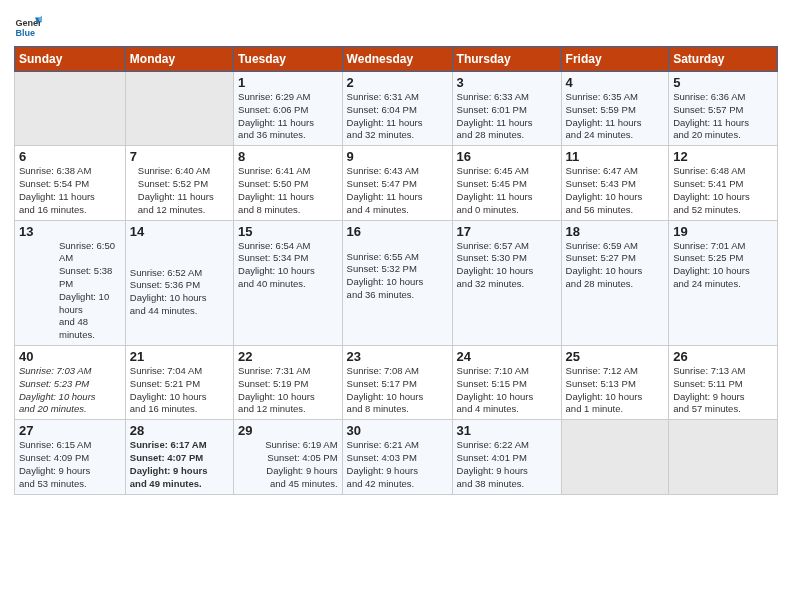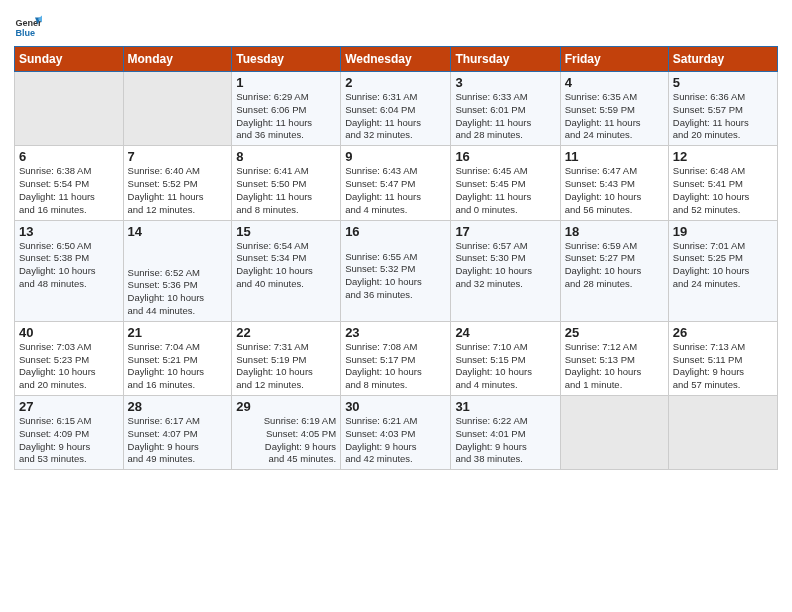--- a/index.html
+++ b/index.html
@@ -161,21 +161,21 @@
         <tr>
           <td>
             <span class="day-num">6</span>
             <div class="day-info" style="white-space: pre-line;">Sunrise: 6:38 AM
 Sunset: 5:54 PM
 Daylight: 11 hours
 and 16 minutes.</div>
           </td>
           <td>
             <span class="day-num">7</span>
-            <div class="day-info" style="white-space: pre-line;">Sunrise: 6:40 AM
+            <div class="day-info" style="white-space: pre-line; margin-left: 8px;">Sunrise: 6:40 AM
 Sunset: 5:52 PM
 Daylight: 11 hours
 and 12 minutes.</div>
           </td>
           <td>
             <span class="day-num">8</span>
             <div class="day-info" style="white-space: pre-line;">Sunrise: 6:41 AM
 Sunset: 5:50 PM
 Daylight: 11 hours
 and 8 minutes.</div>
@@ -205,21 +205,21 @@
             <span class="day-num">12</span>
             <div class="day-info" style="white-space: pre-line;">Sunrise: 6:48 AM
 Sunset: 5:41 PM
 Daylight: 10 hours
 and 52 minutes.</div>
           </td>
         </tr>
         <tr>
           <td>
             <span class="day-num">13</span>
-            <div class="day-info" style="white-space: pre-line;">Sunrise: 6:50 AM
+            <div class="day-info" style="white-space: pre-line; margin-left: 40px;">Sunrise: 6:50 AM
 Sunset: 5:38 PM
 Daylight: 10 hours
 and 48 minutes.</div>
           </td>
           <td>
             <span class="day-num">14</span>
             <div class="day-info" style="white-space: pre-line; margin-top: 28px;">Sunrise: 6:52 AM
 Sunset: 5:36 PM
 Daylight: 10 hours
 and 44 minutes.</div>
@@ -256,21 +256,21 @@
             <span class="day-num">19</span>
             <div class="day-info" style="white-space: pre-line;">Sunrise: 7:01 AM
 Sunset: 5:25 PM
 Daylight: 10 hours
 and 24 minutes.</div>
           </td>
         </tr>
         <tr>
           <td>
             <span class="day-num">40</span>
-            <div class="day-info" style="white-space: pre-line;">Sunrise: 7:03 AM
+            <div class="day-info" style="white-space: pre-line; font-style: italic;">Sunrise: 7:03 AM
 Sunset: 5:23 PM
 Daylight: 10 hours
 and 20 minutes.</div>
           </td>
           <td>
             <span class="day-num">21</span>
             <div class="day-info" style="white-space: pre-line;">Sunrise: 7:04 AM
 Sunset: 5:21 PM
 Daylight: 10 hours
 and 16 minutes.</div>
@@ -314,21 +314,21 @@
         <tr>
           <td>
             <span class="day-num">27</span>
             <div class="day-info" style="white-space: pre-line;">Sunrise: 6:15 AM
 Sunset: 4:09 PM
 Daylight: 9 hours
 and 53 minutes.</div>
           </td>
           <td>
             <span class="day-num">28</span>
-            <div class="day-info" style="white-space: pre-line;">Sunrise: 6:17 AM
+            <div class="day-info" style="white-space: pre-line; font-weight: bold;">Sunrise: 6:17 AM
 Sunset: 4:07 PM
 Daylight: 9 hours
 and 49 minutes.</div>
           </td>
           <td>
             <span class="day-num">29</span>
             <div class="day-info" style="white-space: pre-line; text-align: right;">Sunrise: 6:19 AM
 Sunset: 4:05 PM
 Daylight: 9 hours
 and 45 minutes.</div>

